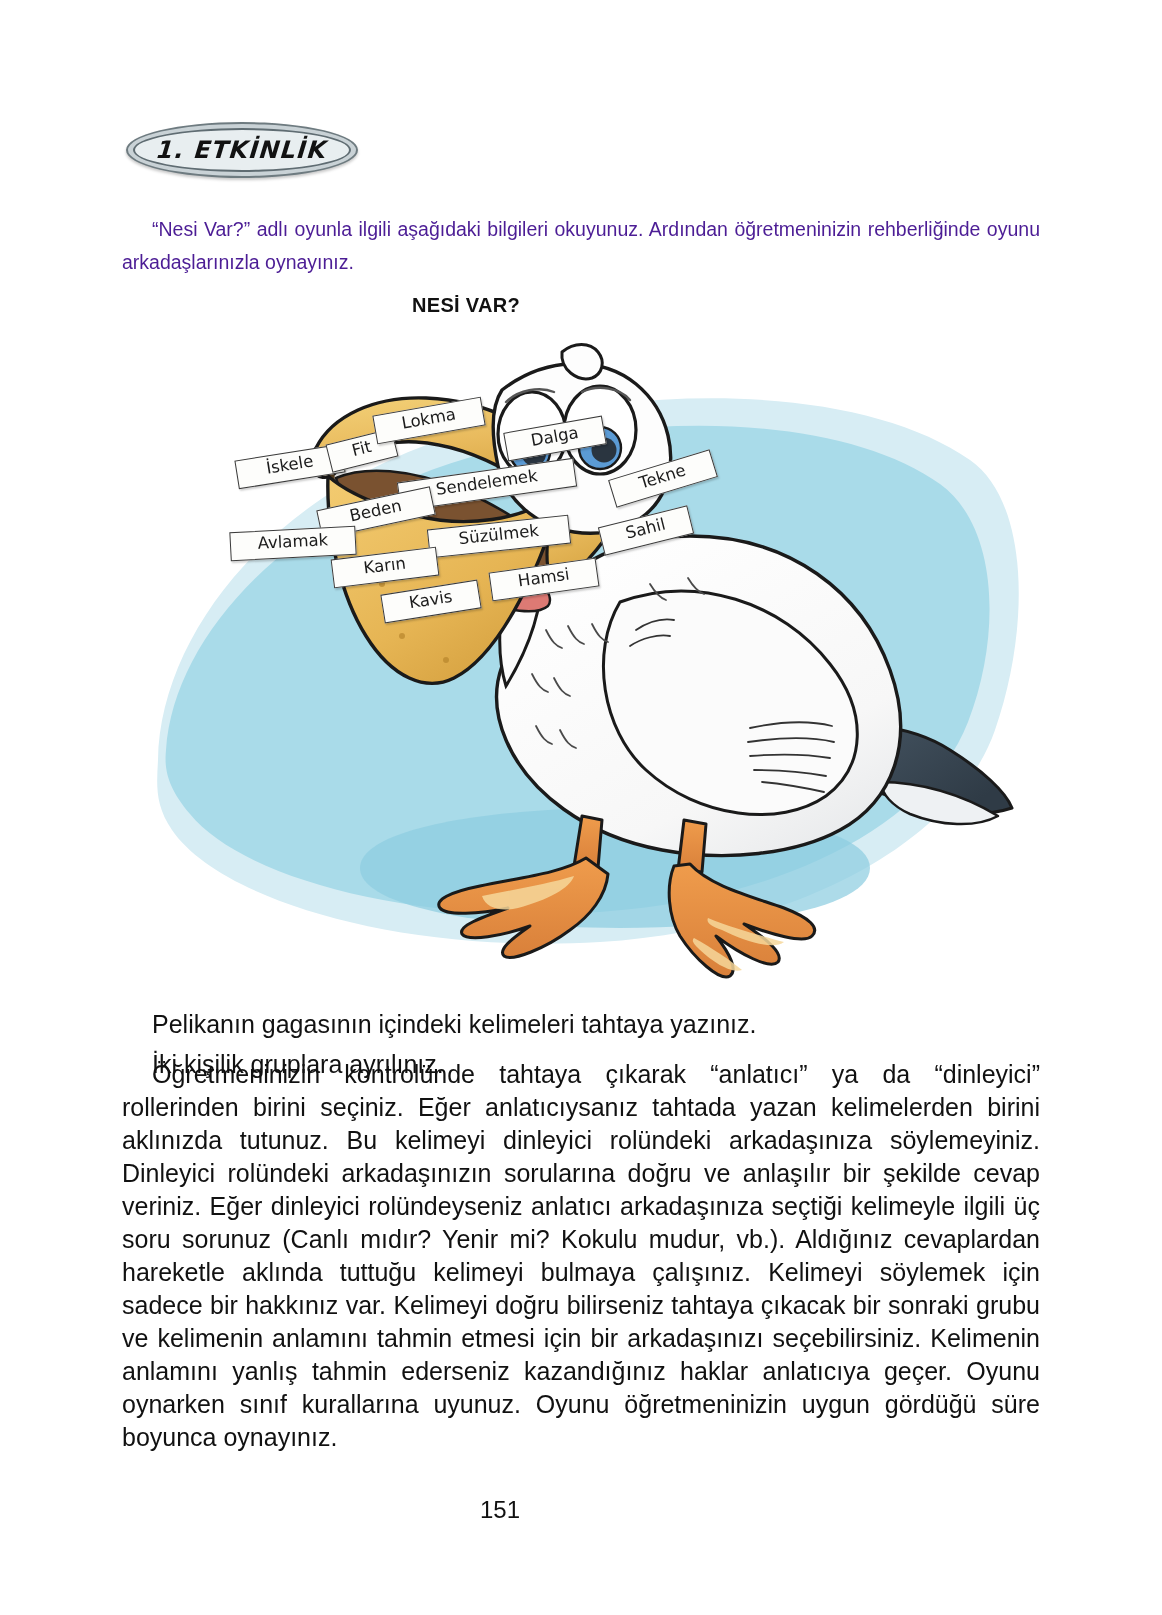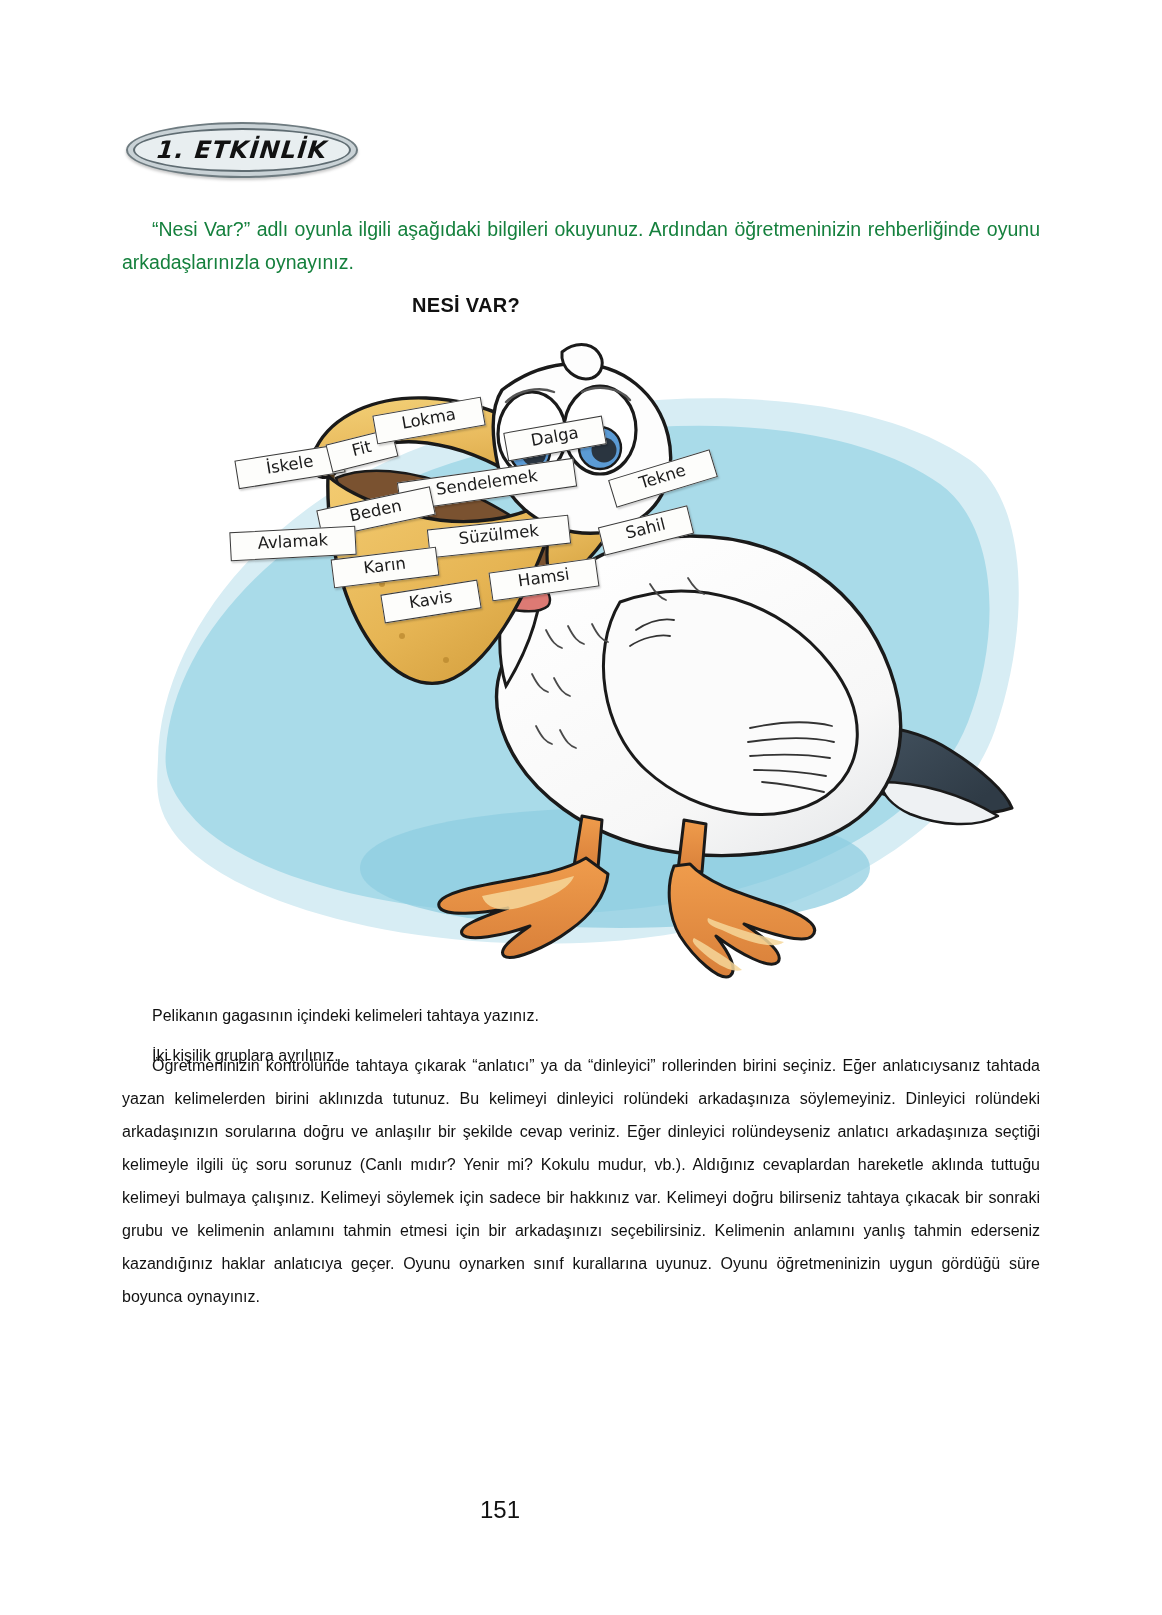--- a/index.html
+++ b/index.html
@@ -66,21 +66,21 @@
   
   .intro {
     position: absolute;
     left: 122px;
     top: 193px;
     width: 918px;
     font-size: 19.5px;
     line-height: 33px;
     text-align: justify;
     text-indent: 30px;
-    color: #15803d;
+    color: #4c1d95;
   }
   .section-title {
     position: absolute;
     left: 0;
     top: 277px;
     width: 932px;
     text-align: center;
     font-size: 20px;
     font-weight: bold;
     letter-spacing: 0.3px;
@@ -118,21 +118,21 @@
     white-space: nowrap;
     line-height: 1.15;
     pointer-events: auto;
   }
 
   
   .para {
     position: absolute;
     left: 122px;
     width: 918px;
-    font-size: 16px;
+    font-size: 25px;
     line-height: 33px;
     text-align: justify;
     text-indent: 30px;
     color: #111;
   }
   .para.short { text-align: left; }
   .p1 { top: 983px; }
   .p2 { top: 1023px; }
   .p3 { top: 1033px; }
 

